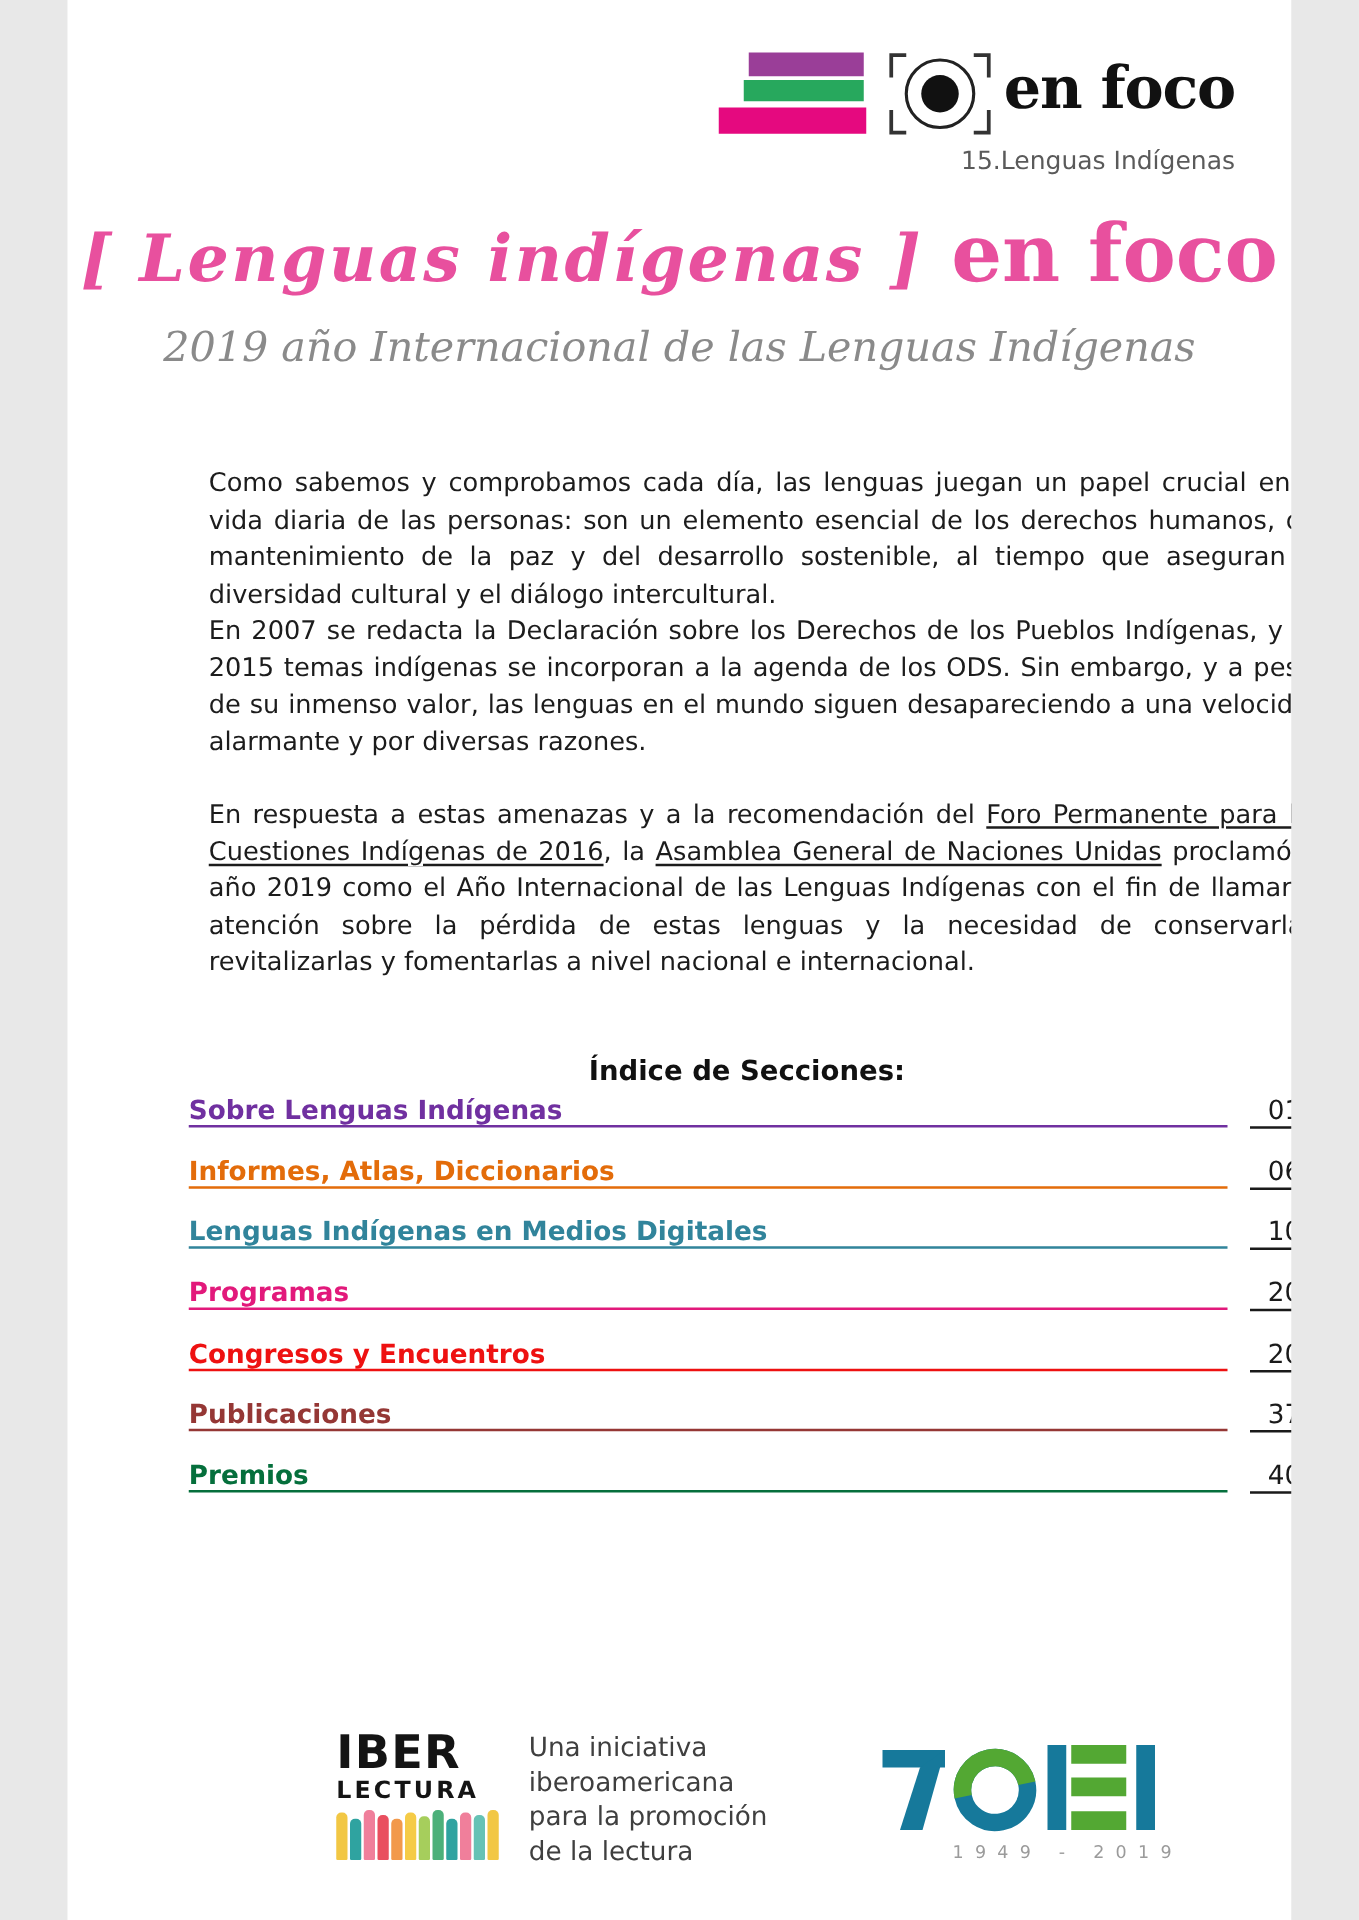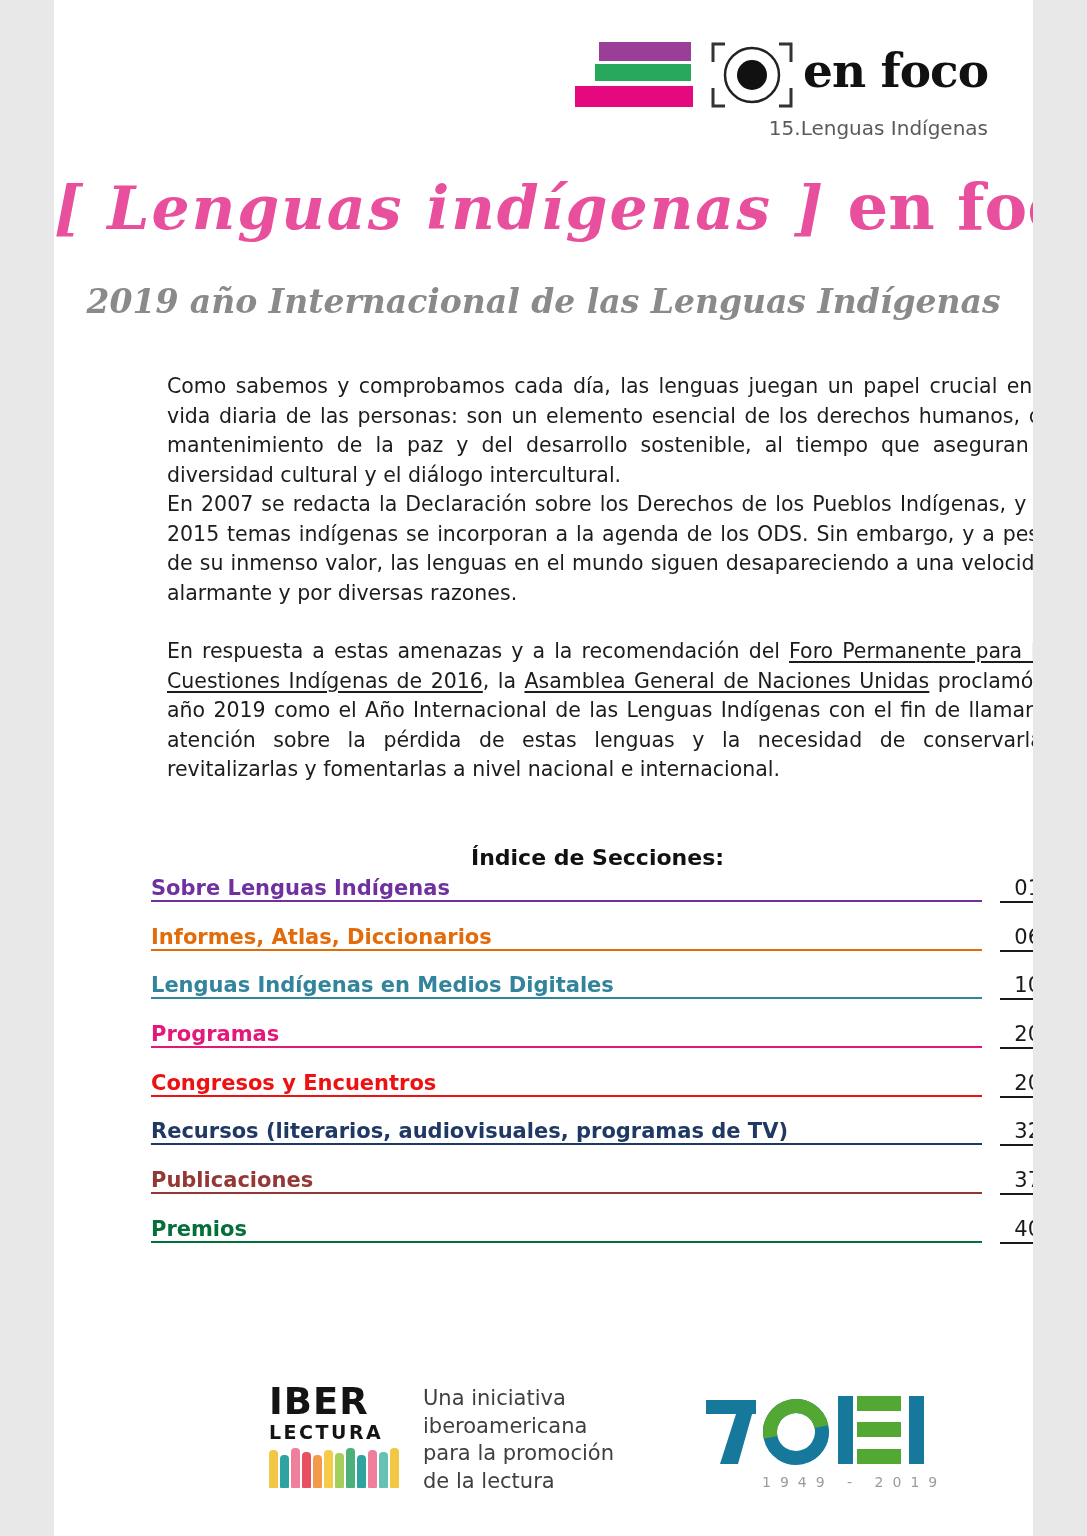--- a/index.html
+++ b/index.html
@@ -29,31 +29,31 @@
   }
   .logo-sub {
     text-align:right; color:#5a5a5a; font-size:20px; margin-top:6px;
   }
 
   
   .title-block { position:absolute; top:158px; left:0; width:100%; text-align:center; }
   .main-title { white-space:nowrap; }
   .title-script {
     font-family:"DejaVu Serif","Liberation Serif",serif;
-    font-style:italic; font-weight:bold; font-size:60px; line-height:100px;
+    font-style:italic; font-weight:bold; font-size:52px; line-height:100px;
     letter-spacing:2px;
   }
   .title-slab {
     font-family:"DejaVu Serif","Liberation Serif",serif;
     font-weight:bold; font-size:64px; letter-spacing:0px;
   }
   .subtitle {
-    margin-top:24px;
-    font-family:"DejaVu Serif","Liberation Serif",serif;
-    font-style:italic; font-weight:bold; font-size:33px; color:#8a8a8a;
+    margin-top:0;
+    font-family:"DejaVu Serif","Liberation Serif",serif;
+    font-style:italic; font-weight:normal; font-size:33px; color:#8a8a8a;
   }
 
   
   .body-block { position:absolute; top:372px; left:97px; width:893px;
     font-size:20.5px; line-height:29.5px; color:#1c1c1c; text-align:justify;margin-left:16px; }
   .body-block p { margin:0; }
   .body-block p.spaced { margin-top:29px; }
   .body-block u { text-underline-offset:3px; }
 
   
@@ -143,25 +143,20 @@
       </div>
       <div class="toc-row" style="--c: #e2197b;">
         <span class="toc-label">Programas</span>
         <span class="toc-rule"></span>
         <span class="toc-page">20</span>
       </div>
       <div class="toc-row" style="--c: #ee1111;">
         <span class="toc-label">Congresos y Encuentros</span>
         <span class="toc-rule"></span>
         <span class="toc-page">20</span>
-      </div>
-      <div class="toc-row" style="--c: #1f3864;">
-        <span class="toc-label">Recursos (literarios, audiovisuales, programas de TV)</span>
-        <span class="toc-rule"></span>
-        <span class="toc-page">32</span>
       </div>
       <div class="toc-row" style="--c: #953735;">
         <span class="toc-label">Publicaciones</span>
         <span class="toc-rule"></span>
         <span class="toc-page">37</span>
       </div>
       <div class="toc-row" style="--c: #056f3c;">
         <span class="toc-label">Premios</span>
         <span class="toc-rule"></span>
         <span class="toc-page">40</span>

